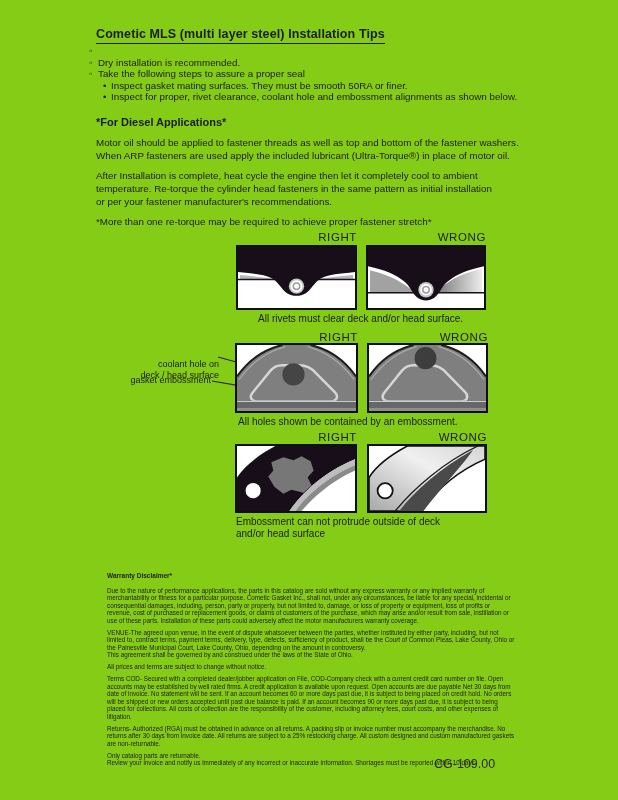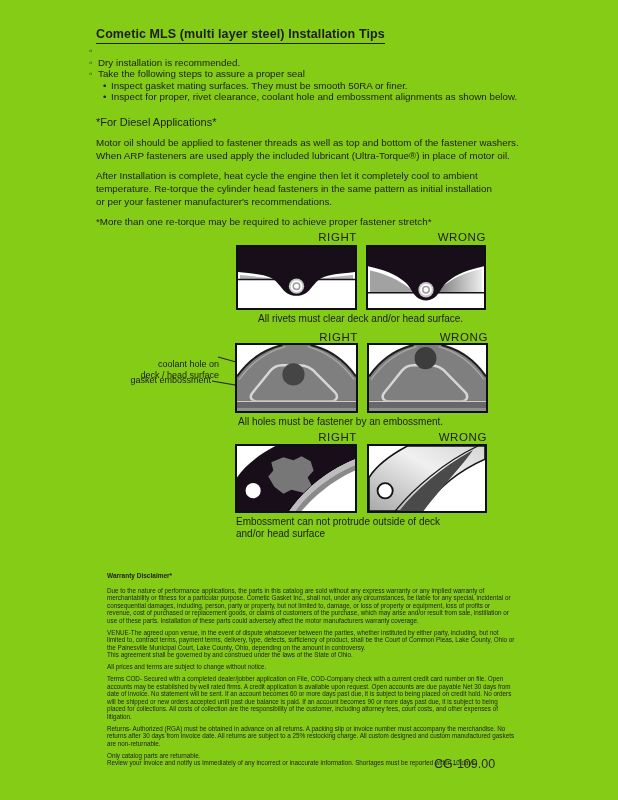--- a/index.html
+++ b/index.html
@@ -14,21 +14,21 @@
     letter-spacing:.1px;border-bottom:1.6px solid #1c1c1c;padding-bottom:2px;
   }
   
   .tips{position:absolute;left:89px;top:45px;width:450px;font-size:9.8px;line-height:11.6px;}
   .brow{display:flex;}
   .bmark{flex:none;width:7px;margin-right:2px;text-align:left;}
   .brow.sub{margin-left:14px;}
   .brow.sub .bmark{width:6px;margin-right:2px;}
   
   .diesel{position:absolute;left:96px;top:116px;width:436px;font-size:9.8px;line-height:13px;}
-  .diesel-h{font-size:11px;font-weight:normal;margin:0 0 7px 0;}
+  .diesel-h{font-size:11px;font-weight:bold;margin:0 0 7px 0;}
   .diesel p{margin:0 0 7px 0;white-space:pre-line;}
   
   .fig{position:absolute;left:0;top:0;width:618px;}
   .fig-label{position:absolute;top:0;font-size:11.5px;letter-spacing:.6px;text-align:right;color:#202020;}
   .panel{position:absolute;box-sizing:border-box;border:2.5px solid #0f0f0f;background:#fff;}
   .panel svg{display:block;width:100%;height:100%;}
   .fig-caption{position:absolute;font-size:10px;line-height:12px;white-space:pre-line;}
   .ann{position:absolute;font-size:9px;line-height:10.5px;text-align:right;}
   .leader{position:absolute;pointer-events:none;}
   
@@ -157,21 +157,21 @@
         <path d="M48,1.5 C33,5.5 16,15 2,34" fill="none" stroke="#a8a8a8" stroke-width="1.3"></path>
         <path d="M70,1.5 C85,5.5 102,15 116,34" fill="none" stroke="#a8a8a8" stroke-width="1.3"></path>
         <path d="M20,55.5 C14.5,55.5 12,51.5 15,47.5 L33,25.5 C36,21.8 40,20 45,20 L62,20 C68,20 73.5,22.5 78,27.5 L97,46.5 C101,50.5 99,55.5 93,55.5 Z" fill="none" stroke="#d6d6d6" stroke-width="2.4"></path>
         <circle cx="57" cy="13" r="11" fill="#3d3d3d"></circle>
         <rect x="0" y="55" width="118" height="10" fill="#676767"></rect>
         <line x1="0" y1="55.6" x2="118" y2="55.6" stroke="#cccccc" stroke-width="1.1"></line>
         <rect x="0" y="62" width="118" height="3" fill="#8f8f8f"></rect>
       </svg>
     </div>
 
-    <div class="fig-caption" style="left:238px;top:85px;">All holes must be fastener by an embossment.</div>
+    <div class="fig-caption" style="left:238px;top:85px;">All holes shown be contained by an embossment.</div>
   </div>
 
   <div class="fig" style="top:431px;">
     <div class="fig-label" style="left:235px;width:122px;">RIGHT</div>
     <div class="fig-label" style="left:367px;width:120px;">WRONG</div>
 
     <div class="panel" style="left:235px;top:13px;width:122px;height:69px;">
       <svg viewBox="0 0 117 64" preserveAspectRatio="none">
         <rect width="117" height="64" fill="#ffffff"></rect>
         <path d="M38,0 C21,9 7,20 0,31 L0,64 H52 C64,47 85,26 117,13 L117,0 Z" fill="#170e1a"></path>

